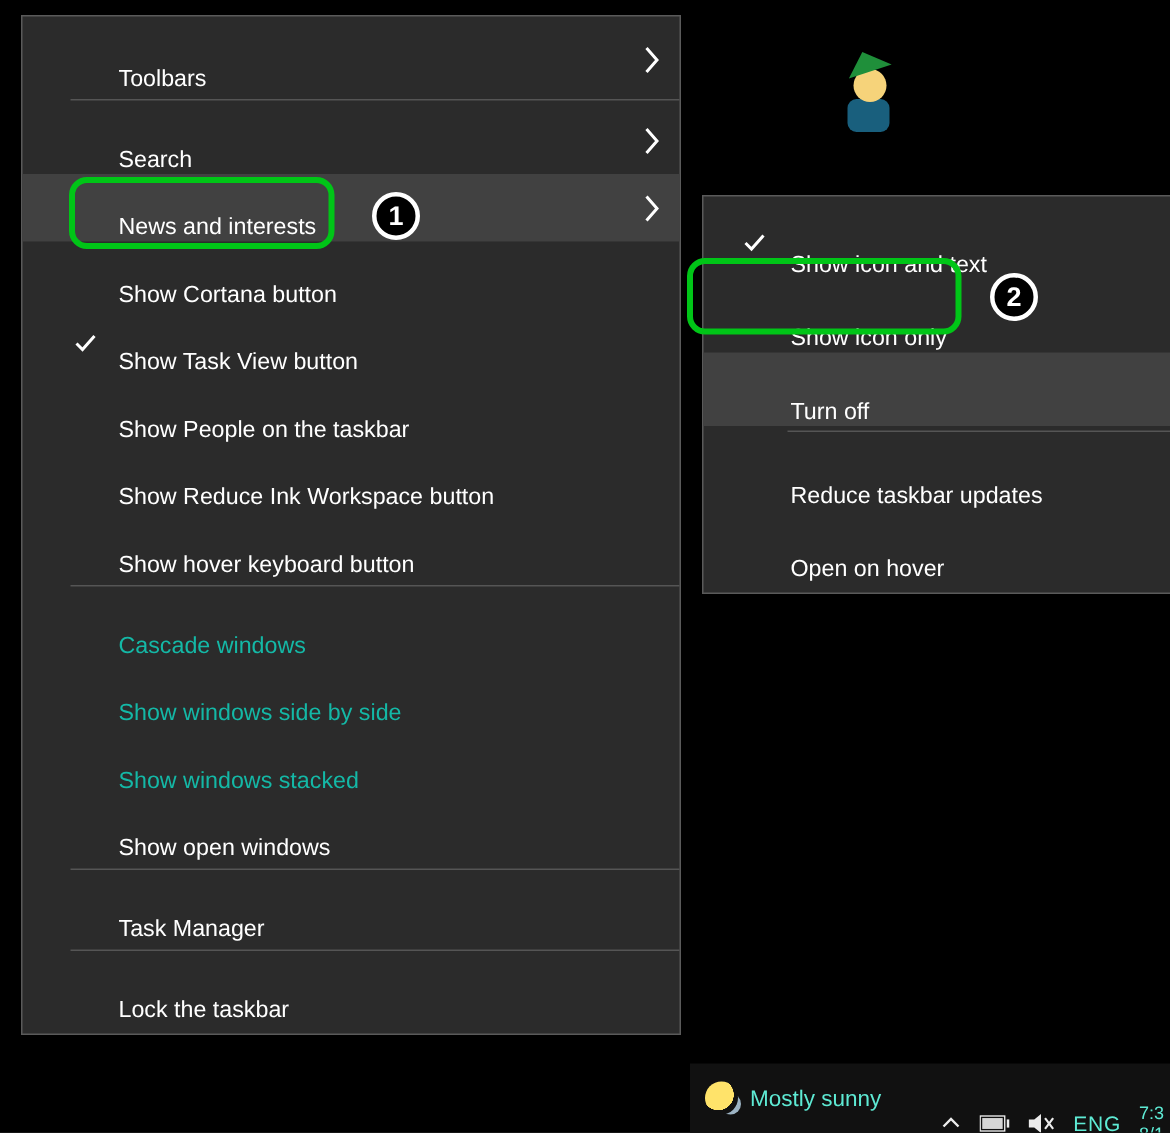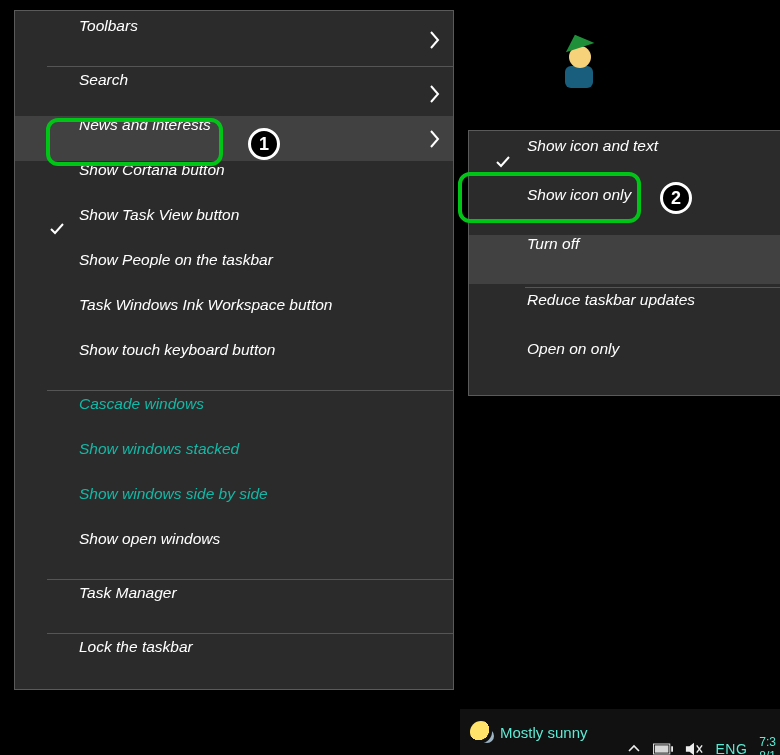--- a/index.html
+++ b/index.html
@@ -62,26 +62,25 @@
     }
     .sub-menu {
       top: 130px;
       left: 450px;
       width: 352px;
       margin-left: 18px;
     }
     .menu-item {
       position: relative;
       display: flex;
-      align-items: flex-start;
+      align-items: flex-end;
       height: 45px;
       padding-left: 64px;
       padding-right: 30px;
       cursor: default;
-      font-style: italic;
     }
     .menu-item.hovered { background: #414141; }
     .menu-item.disabled { color: #14b8a6; }
     .menu-sep {
       height: 1px;
       background: #555;
       margin: 4px 0 4px 36px;
     }
     .sep-wide { margin-left: 32px; }
     .sep-sub { margin: 3px 22px 3px 56px; }
@@ -219,37 +218,37 @@
         </svg>
     </span>
     <span>Show Task View button</span>
   </div>
 
   <div class="menu-item">
     <span>Show People on the taskbar</span>
   </div>
 
   <div class="menu-item">
-    <span>Task Windows Ink Workspace button</span>
-  </div>
-
-  <div class="menu-item">
-    <span>Show touch keyboard button</span>
+    <span>Show Reduce Ink Workspace button</span>
+  </div>
+
+  <div class="menu-item">
+    <span>Show hover keyboard button</span>
   </div>
 
   <div class="menu-sep sep-wide"></div>
 
   <div class="menu-item disabled">
     <span>Cascade windows</span>
   </div>
   <div class="menu-item disabled">
+    <span>Show windows side by side</span>
+  </div>
+  <div class="menu-item disabled">
     <span>Show windows stacked</span>
-  </div>
-  <div class="menu-item disabled">
-    <span>Show windows side by side</span>
   </div>
   <div class="menu-item">
     <span>Show open windows</span>
   </div>
 
   <div class="menu-sep sep-wide"></div>
 
   <div class="menu-item">
     <span>Task Manager</span>
   </div>
@@ -275,21 +274,21 @@
     <span>Show icon only</span>
   </div>
   <div class="menu-item hovered">
     <span>Turn off</span>
   </div>
   <div class="sep-sub" style="height:1px;background:#555"></div>
   <div class="menu-item">
     <span>Reduce taskbar updates</span>
   </div>
   <div class="menu-item">
-    <span>Open on only</span>
+    <span>Open on hover</span>
   </div>
 </div>
 
 <div class="hl-green hl1"></div>
 <div class="hl-green hl2"></div>
 <div class="num-badge nb1">1</div>
 <div class="num-badge nb2">2</div>
 
 <div class="taskbar">
   <div class="weather">

